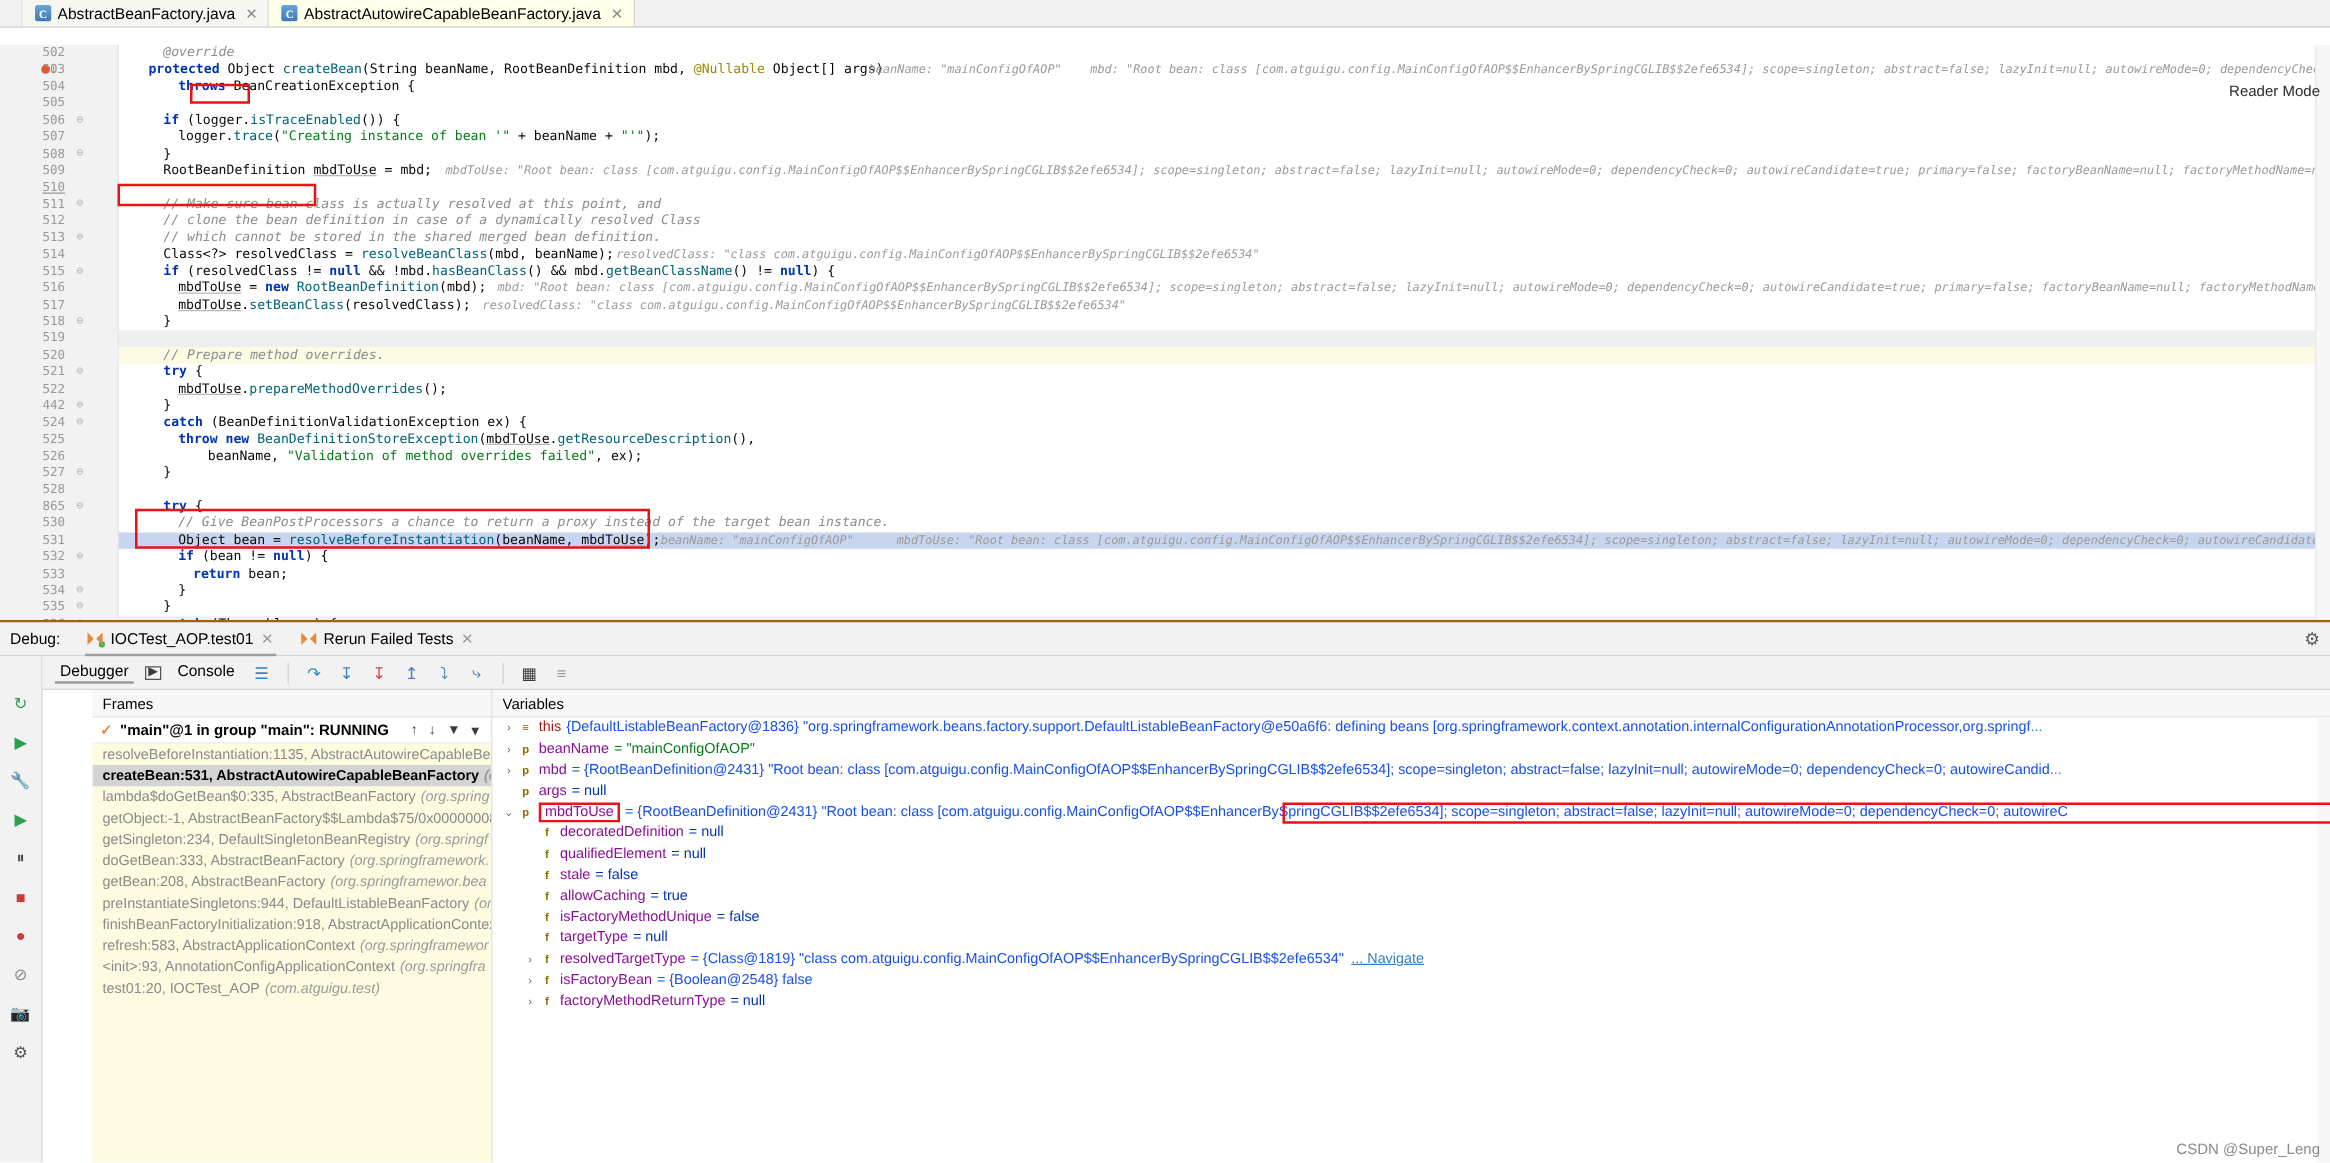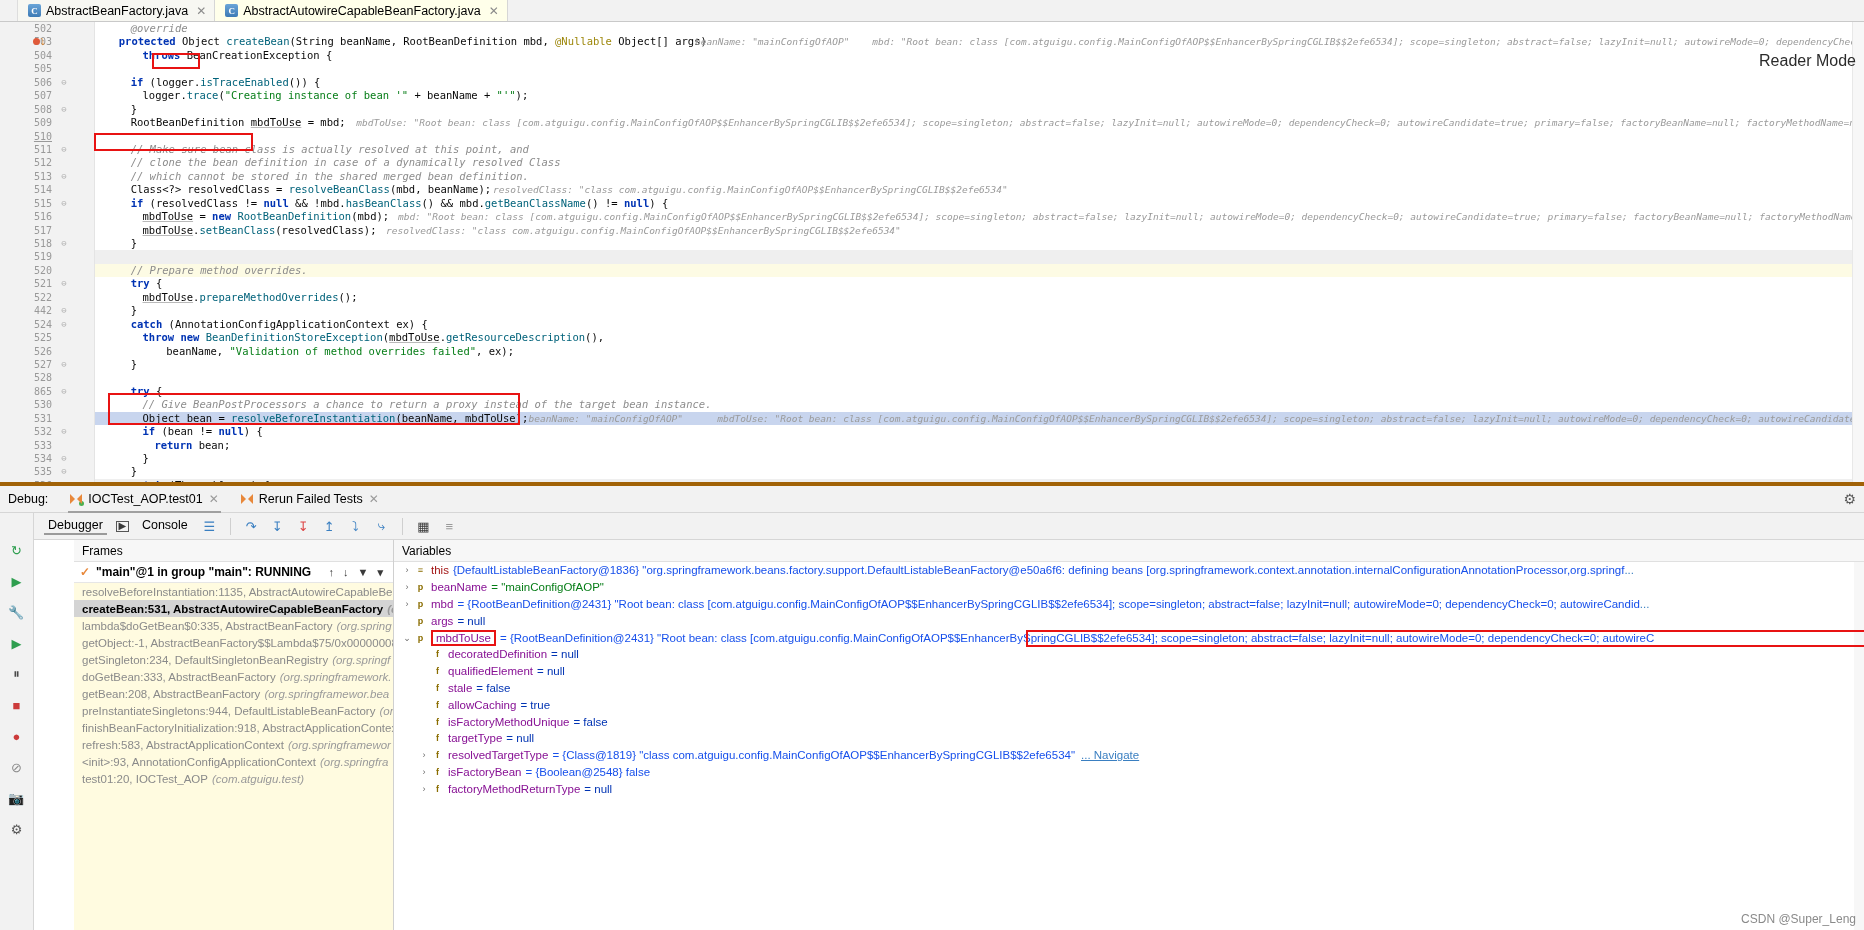--- a/index.html
+++ b/index.html
@@ -30,21 +30,21 @@
     width: 13px; height: 13px; border-radius: 2px;
     background: linear-gradient(180deg,#6aa5d8,#3d7ab5);
     color: #fff; font-size: 9px; font-weight: bold;
     display: flex; align-items: center; justify-content: center;
     font-family: "Liberation Serif", serif;
   }
   .tab .tab-close { color: #8a8a8a; font-size: 12px; padding-left: 3px; }
   .tabbar-left-strip { width: 18px; background: #f2f2f2; border-right: 1px solid #ddd; }
 
   
-  .editor-wrap { flex: 0 0 460px; position: relative; overflow: hidden; background: #fff; }
+  .editor-wrap { flex: 0 0 460px; position: relative; overflow: hidden; background: #fff; margin-top: 14px; }
   .editor {
     position: relative; width: 100%; height: 100%;
     font-family: "DejaVu Sans Mono", monospace;
     font-size: 10.5px; line-height: 13.45px;
   }
   .gutter-col {
     position: absolute; left: 0; top: 0; width: 95px; height: 100%;
     background: #f2f2f2; border-right: 1px solid #e4e4e4;
   }
   .code-area { position: absolute; left: 95px; top: 0; right: 0; height: 100%; }
@@ -84,27 +84,27 @@
   .und  { text-decoration: underline; text-decoration-color:#b9b9b9; }
   .inlay {
     color: #9a9a9a; font-style: italic; font-size: 9.5px;
   }
 
   .redbox {
     position: absolute; border: 2px solid #e81313; pointer-events: none; z-index: 5;
   }
 
   .reader-mode {
-    position: absolute; right: 8px; top: 30px; font-size: 16px; color: #2b2b2b;
+    position: absolute; right: 8px; top: 30px; font-size: 12px; color: #2b2b2b;
     z-index: 6;
   }
   .editor-scroll-marks { position:absolute; right:0; top:0; width:12px; height:100%; background:#f7f7f7; border-left:1px solid #e8e8e8; }
 
   
-  .debug-window { flex: 1 1 auto; display: flex; flex-direction: column; border-top: 4px solid #a16207; background: #f2f2f2; min-height:0; }
+  .debug-window { flex: 1 1 auto; display: flex; flex-direction: column; border-top: 2px solid #a16207; background: #f2f2f2; min-height:0; }
   .debug-header {
     height: 27px; display: flex; align-items: center; gap: 10px;
     padding: 0 8px; background: #f2f2f2; border-bottom: 1px solid #d6d6d6;
     flex: 0 0 27px;
   }
   .debug-label { font-size: 12.5px; color: #000; padding-right: 6px; }
   .dbg-tab {
     display: flex; align-items: center; gap: 6px; height: 27px;
     padding: 0 6px; font-size: 12.5px; position: relative;
   }
@@ -313,21 +313,21 @@
             <span class="src" style="left: 47.52px;"><span class="pln und">mbdToUse</span><span class="pln">.</span><span class="meth">prepareMethodOverrides</span><span class="pln">(</span><span class="pln">)</span><span class="pln">;</span></span>
           </div>
           <div class="line">
             <span class="lnum" style="left: -95px;">442</span>
             <span class="fold" style="left: -37px;">⊖</span>
             <span class="src" style="left: 35.64px;"><span class="pln">}</span></span>
           </div>
           <div class="line">
             <span class="lnum" style="left: -95px;">524</span>
             <span class="fold" style="left: -37px;">⊖</span>
-            <span class="src" style="left: 35.64px;"><span class="kw">catch</span><span class="pln"> </span><span class="pln">(</span><span class="pln">AnnotationConfigApplicationContext</span><span class="pln"> </span><span class="pln">ex</span><span class="pln">)</span><span class="pln"> </span><span class="pln">{</span></span>
+            <span class="src" style="left: 35.64px;"><span class="kw">catch</span><span class="pln"> </span><span class="pln">(</span><span class="pln">BeanDefinitionValidationException</span><span class="pln"> </span><span class="pln">ex</span><span class="pln">)</span><span class="pln"> </span><span class="pln">{</span></span>
           </div>
           <div class="line">
             <span class="lnum" style="left: -95px;">525</span>
             <span class="src" style="left: 47.52px;"><span class="kw">throw</span><span class="pln"> </span><span class="kw">new</span><span class="pln"> </span><span class="meth">BeanDefinitionStoreException</span><span class="pln">(</span><span class="pln und">mbdToUse</span><span class="pln">.</span><span class="meth">getResourceDescription</span><span class="pln">(</span><span class="pln">)</span><span class="pln">,</span></span>
           </div>
           <div class="line">
             <span class="lnum" style="left: -95px;">526</span>
             <span class="src" style="left: 71.28px;"><span class="pln">beanName</span><span class="pln">,</span><span class="pln"> </span><span class="str">"Validation of method overrides failed"</span><span class="pln">,</span><span class="pln"> </span><span class="pln">ex</span><span class="pln">)</span><span class="pln">;</span></span>
           </div>
           <div class="line">

